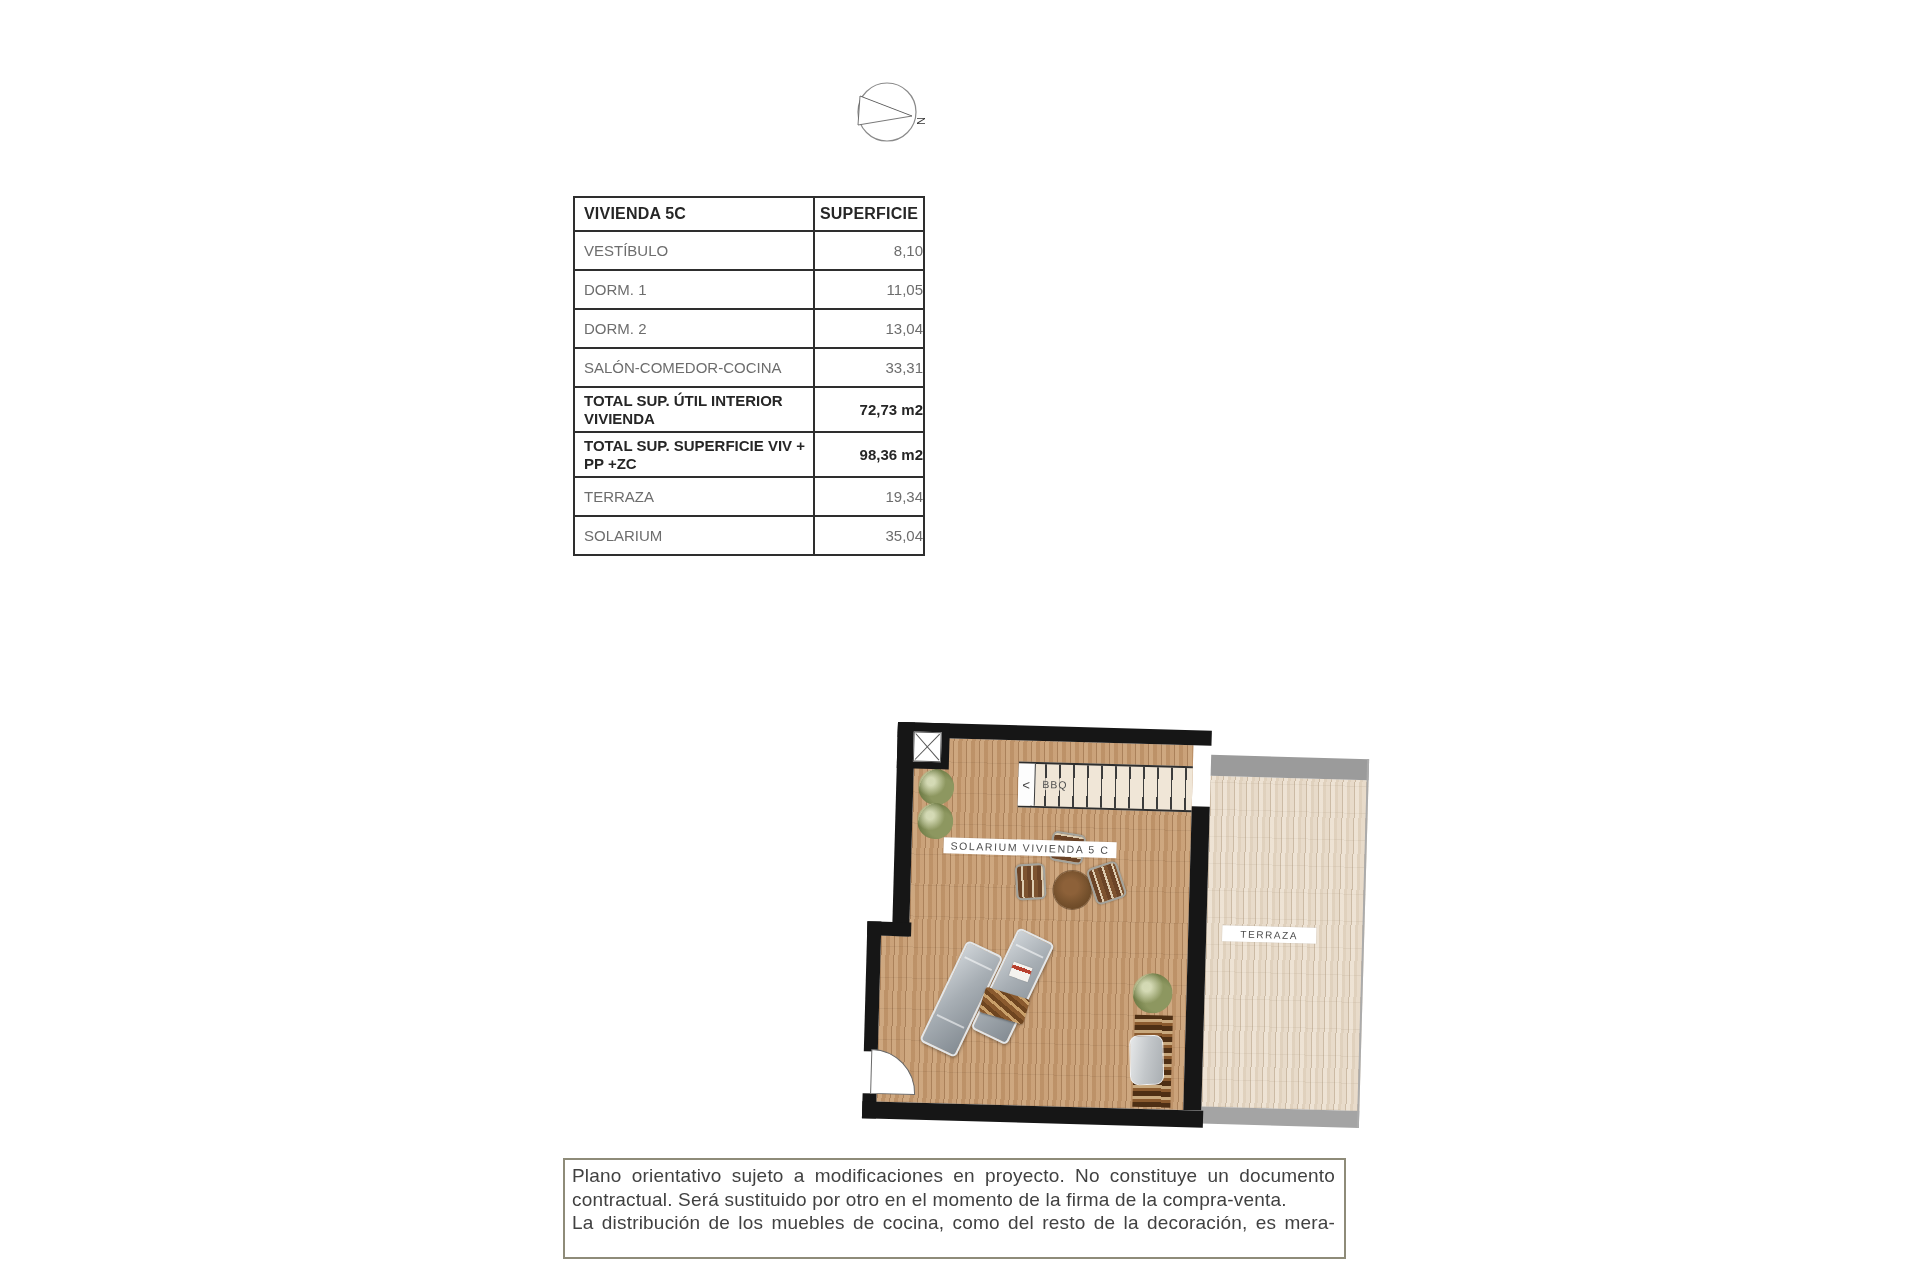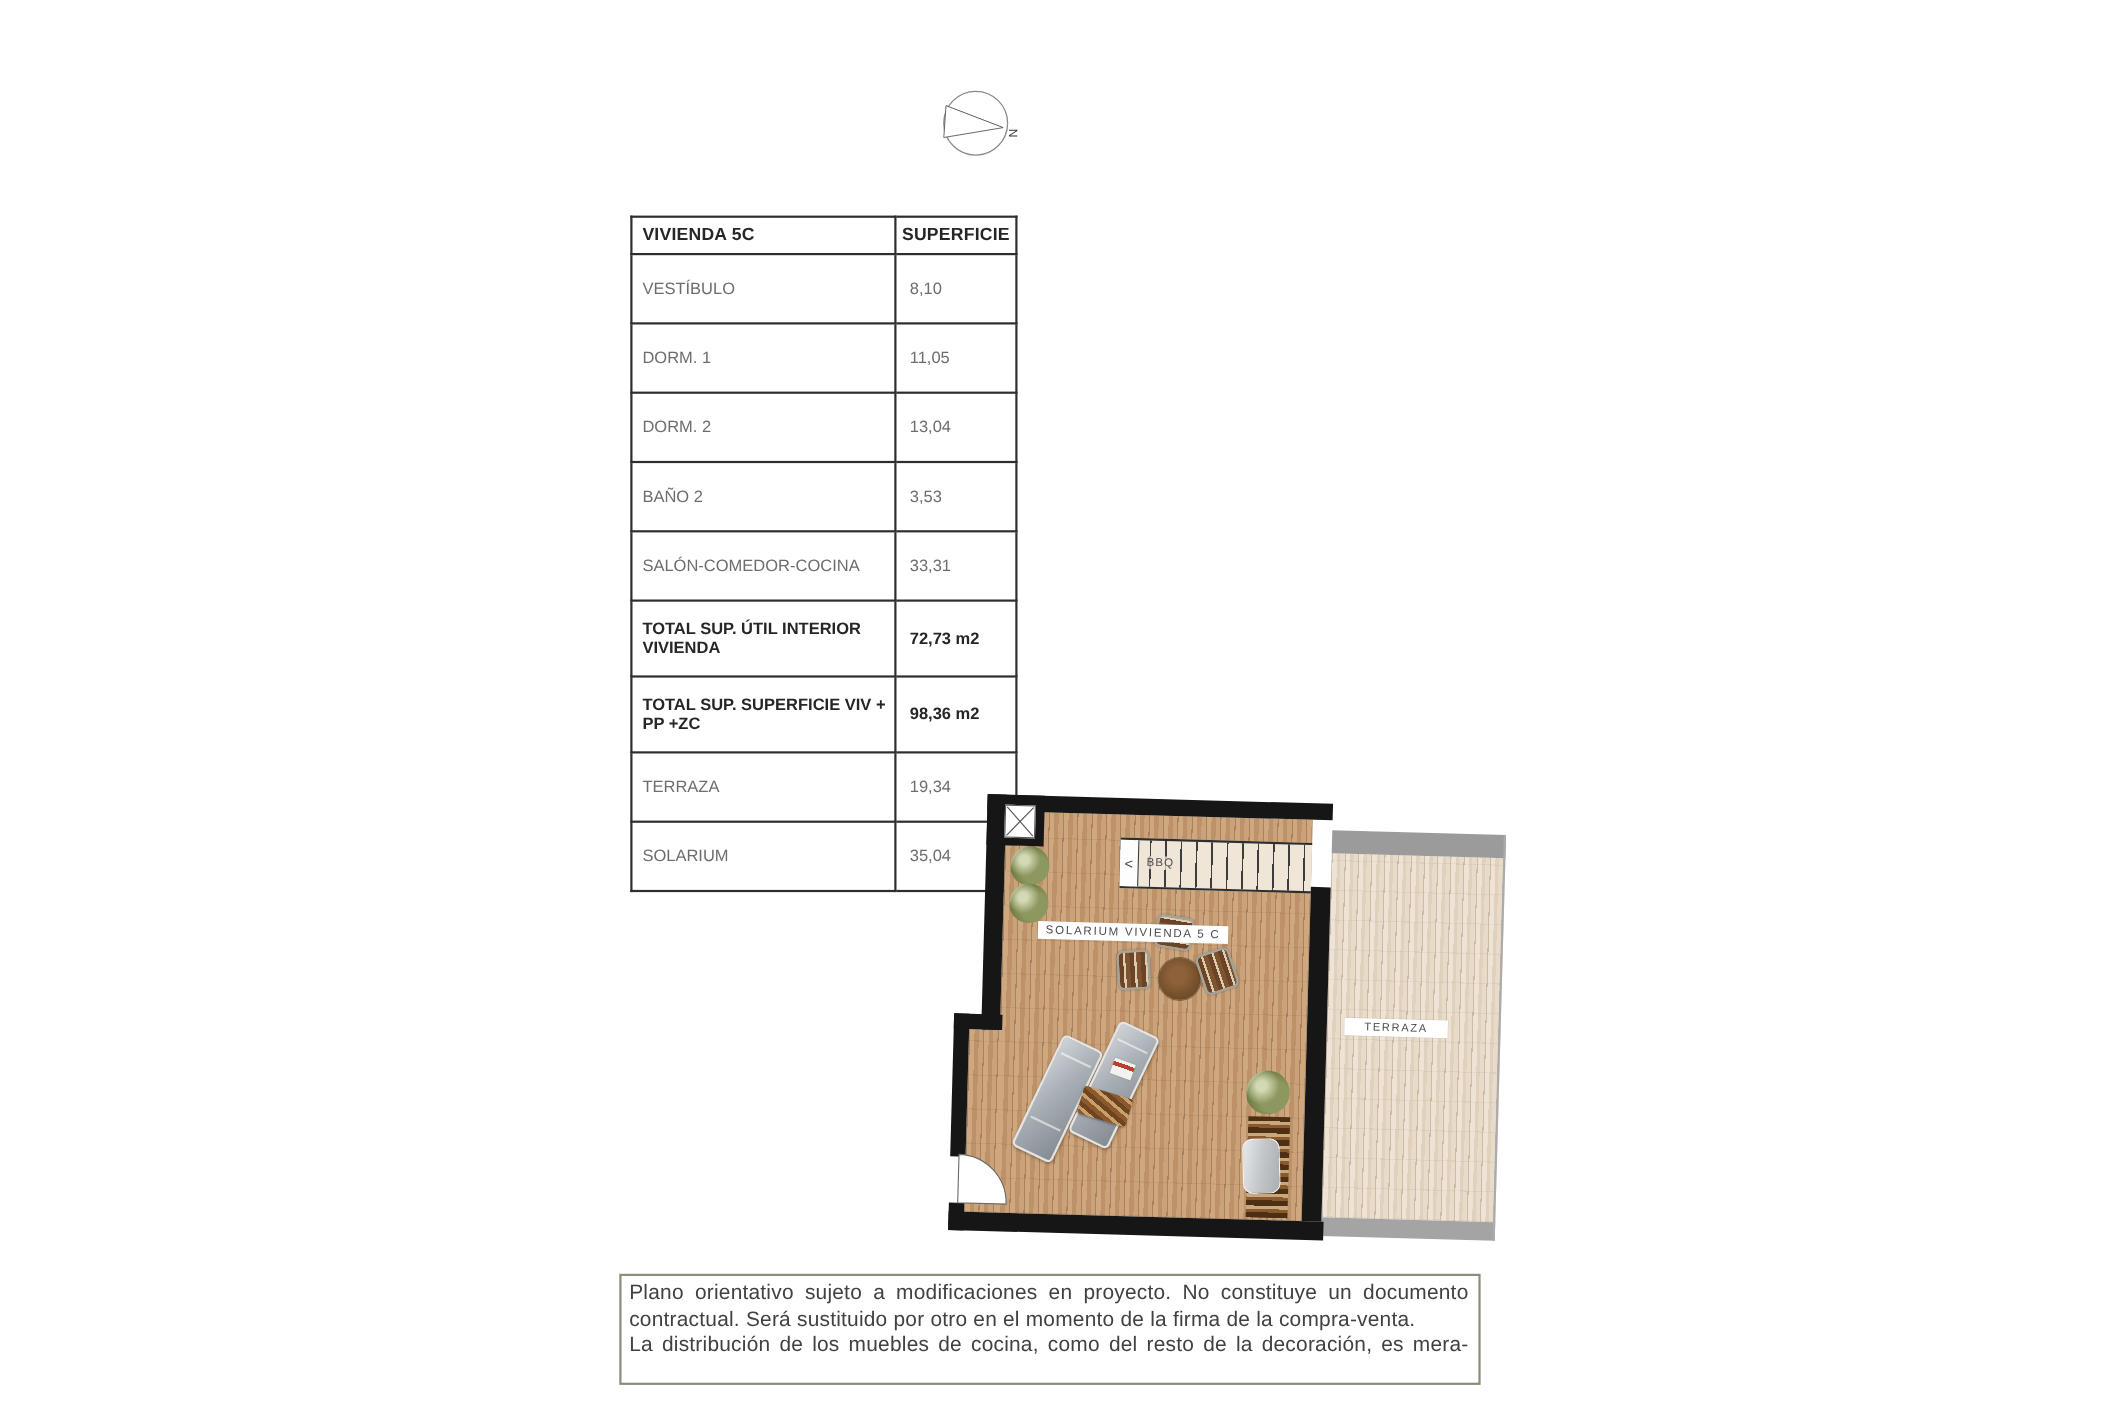--- a/index.html
+++ b/index.html
@@ -18,21 +18,21 @@
   #area-table col.c1{width:240px;}
   #area-table col.c2{width:110px;}
   #area-table th,#area-table td{border:2px solid #2e2e2e;overflow:hidden;}
   #area-table th{
     height:32px;font-size:16px;letter-spacing:.2px;color:#262626;
     text-align:left;padding:0 0 0 9px;font-weight:bold;
   }
   #area-table th.surface{text-align:center;padding:0;}
   #area-table td{height:37px;font-size:15px;color:#6d6d6d;}
   #area-table td.label{padding:0 6px 0 9px;line-height:1.15;}
-  #area-table td.value{text-align:left;padding:12px;margin-left:28px;}
+  #area-table td.value{text-align:right;padding:0;margin-left:28px;}
   #area-table tr.total td{font-weight:bold;color:#262626;height:43px;}
   
   #plan{
     position:absolute;left:898px;top:722px;width:480px;height:400px;
     transform:rotate(1.6deg);transform-origin:0 0;
   }
   #plan .abs{position:absolute;}
   .wall{background:#161616;z-index:6;}
   .wood-solarium{
     background-color:#c59a70;
@@ -147,24 +147,20 @@
       </tr>
       <tr>
         <td class="label">DORM. 1</td>
         <td class="value">11,05</td>
       </tr>
       <tr>
         <td class="label">DORM. 2</td>
         <td class="value">13,04</td>
       </tr>
       <tr>
-        <td class="label">BAÑO 2</td>
-        <td class="value">3,53</td>
-      </tr>
-      <tr>
         <td class="label">SALÓN-COMEDOR-COCINA</td>
         <td class="value">33,31</td>
       </tr>
       <tr class="total">
         <td class="label">TOTAL SUP. ÚTIL INTERIOR VIVIENDA</td>
         <td class="value">72,73 m2</td>
       </tr>
       <tr class="total">
         <td class="label">TOTAL SUP. SUPERFICIE VIV + PP +ZC</td>
         <td class="value">98,36 m2</td>

